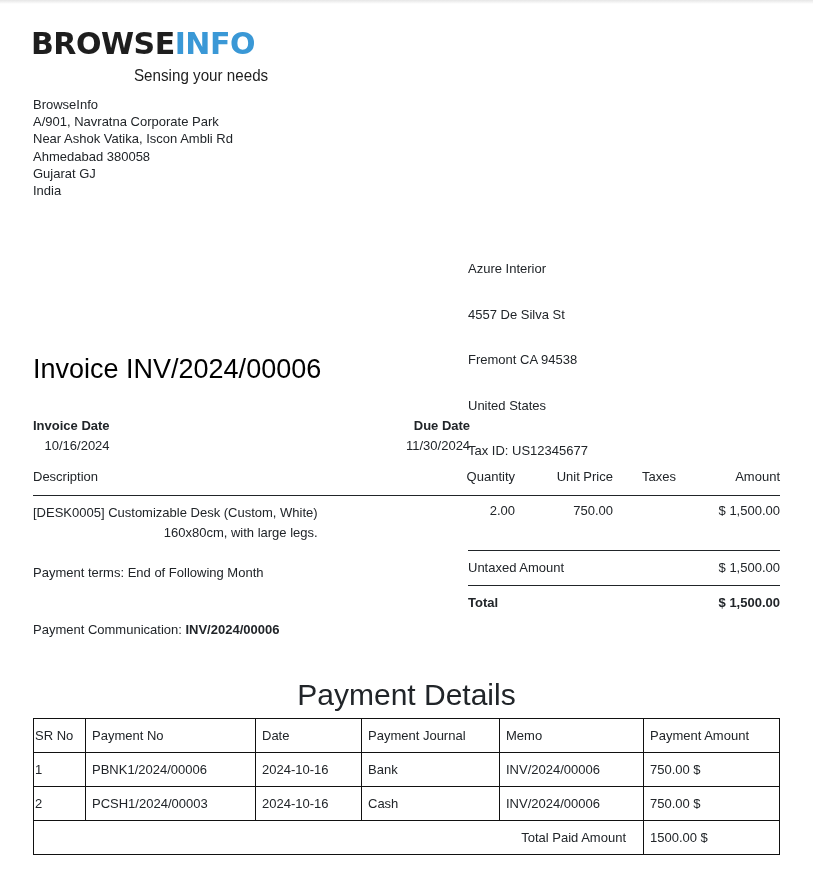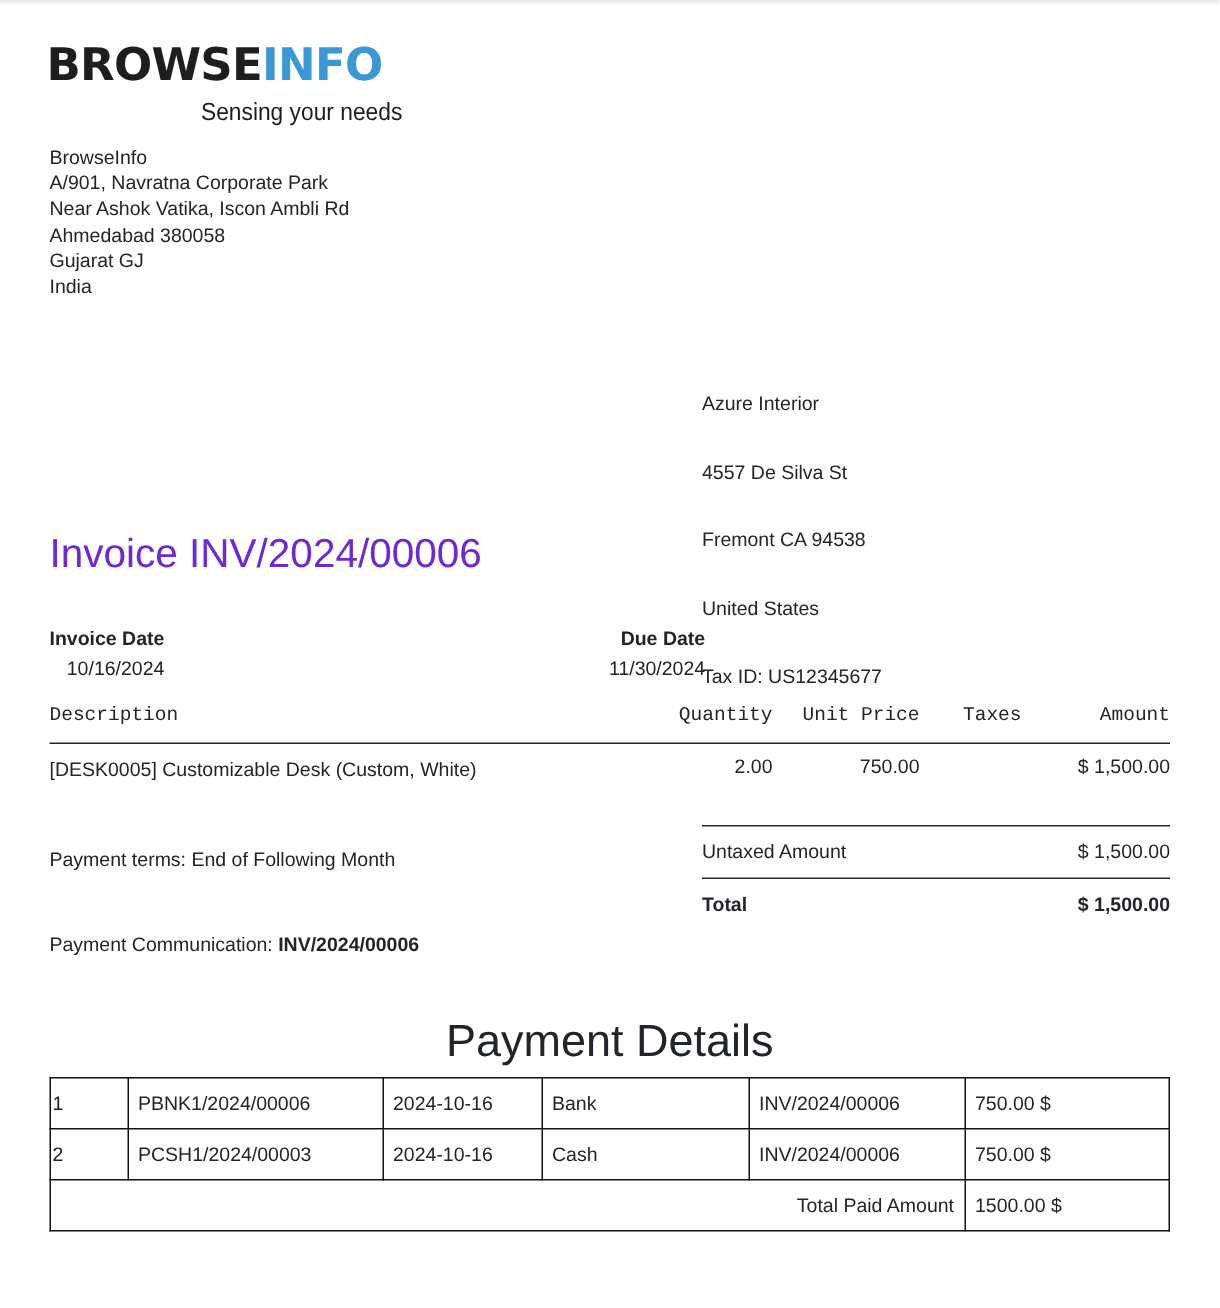--- a/index.html
+++ b/index.html
@@ -20,29 +20,29 @@
     .logo-word .b2 { color: #3a98d6; font-weight: bold; }
     .logo-tag { position: absolute; left: 103px; top: 38px; font-size: 16.5px; color: #1e1e1e;
       white-space: nowrap; font-family: "Liberation Sans", sans-serif; transform: scaleX(0.92); transform-origin: left; }
 
     .company { position: absolute; left: 0; top: 96px; line-height: 17.2px; font-size: 13px; }
     .company div { white-space: nowrap; }
     .customer { position: absolute; left: 435px; top: 232px; line-height: 17.5px; font-size: 13px; }
     .customer div { white-space: nowrap; margin-top: 28px; }
     .taxid { margin-top: 15px; }
 
-    .title { position: absolute; left: 0; top: 354px; font-size: 27px; color: #6d28d9; white-space: nowrap; }
+    .title { position: absolute; left: 0; top: 354px; font-size: 27px; color: #000000; white-space: nowrap; }
     .dates { position: absolute; top: 416px; font-size: 13px; line-height: 20px; text-align: right; }
     .dates .lbl { font-weight: bold; }
     .d1 { left: 0; }
     .d2 { left: 373px; }
 
     
     .lines { position: absolute; left: 0; top: 466px; width: 747px; }
-    .lh { position: relative; height: 29px; border-bottom: 1.5px solid #212529; font-family: Liberation Mono, monospace; }
+    .lh { position: relative; height: 29px; border-bottom: 1.5px solid #212529; }
     .lh span, .lr span { position: absolute; top: 3px; white-space: nowrap; }
     .lr { position: relative; height: 50px; text-align: right; }
     .lines .c-desc { left: 0; }
     .lines .c-qty { right: 265px; }
     .lines .c-price { right: 167px; }
     .lines .c-tax { left: 609px; }
     .lines .c-amt { right: 0; }
 
     .terms { position: absolute; left: 0; top: 565px; white-space: nowrap; }
     .totals { position: absolute; left: 435px; top: 550px; width: 312px; }
@@ -54,21 +54,21 @@
 
     .paycomm { position: absolute; left: 0; top: 620px; line-height: 20px; }
     .paycomm b { font-weight: bold; }
 
     .pd-title { position: absolute; left: 0; width: 747px; top: 678px; text-align: center; font-size: 30px; }
 
     table.pd { position: absolute; left: 0; top: 718px; width: 747px; border-collapse: collapse; font-size: 13px; }
     table.pd td, table.pd th { border: 1.2px solid #111; height: 33px; padding: 0 6px; text-align: left;
       font-weight: normal; white-space: nowrap; }
     table.pd td.sr, table.pd th.sr { padding-left: 1px; }
-    table.pd td.total-label { text-align: right; padding-right: 7px; }
+    table.pd td.total-label { text-align: right; padding-right: 17px; }
   </style>
 </head>
 <body>
 
 <div class="topshade"></div>
 
 <div class="page">
 
   <div class="logo">
     <div class="logo-word"><span class="b1">BROWSE</span><span class="b2">INFO</span></div>
@@ -107,20 +107,21 @@
     <div class="lh">
       <span class="c-desc">Description</span>
       <span class="c-qty">Quantity</span>
       <span class="c-price">Unit Price</span>
       <span class="c-tax">Taxes</span>
       <span class="c-amt">Amount</span>
     </div>
     <div class="lr">
       <span class="c-desc" style="top:7px; line-height:20px;">
         <div>[DESK0005] Customizable Desk (Custom, White)</div>
+        <div>160x80cm, with large legs.</div>
       </span>
       <span class="c-qty" style="top:7px; right:265px;">2.00</span>
       <span class="c-price" style="top:7px;">750.00</span>
       <span class="c-tax" style="top:7px;"></span>
       <span class="c-amt" style="top:7px;">$ 1,500.00</span>
     </div>
   </div>
 
   <div class="terms">Payment terms: End of Following Month</div>
 
@@ -144,20 +145,28 @@
   <table class="pd">
     <colgroup>
       <col style="width:52px">
         <col style="width:170px">
         <col style="width:106px">
         <col style="width:138px">
         <col style="width:144px">
         <col>
     </colgroup>
     <tbody>
+        <tr>
+      <th class="sr">SR No</th>
+      <th>Payment No</th>
+      <th>Date</th>
+      <th>Payment Journal</th>
+      <th>Memo</th>
+      <th>Payment Amount</th>
+    </tr>
     <tr>
       <td class="sr">1</td>
       <td>PBNK1/2024/00006</td>
       <td>2024-10-16</td>
       <td>Bank</td>
       <td>INV/2024/00006</td>
       <td>750.00 $</td>
     </tr>
     <tr>
       <td class="sr">2</td>

